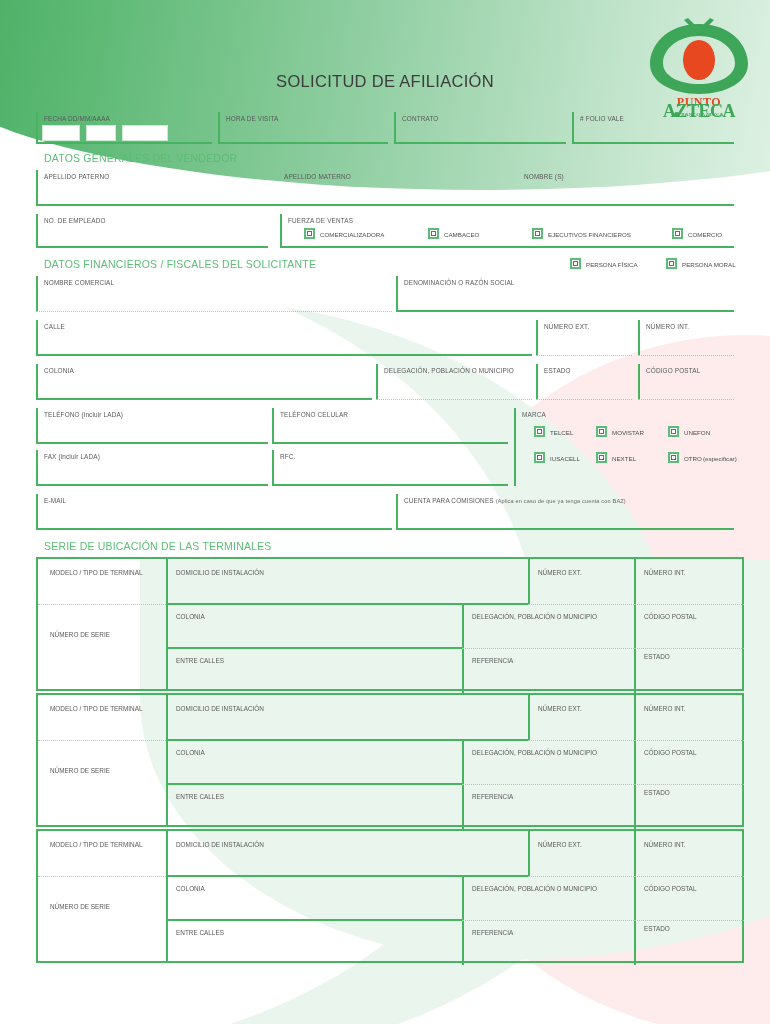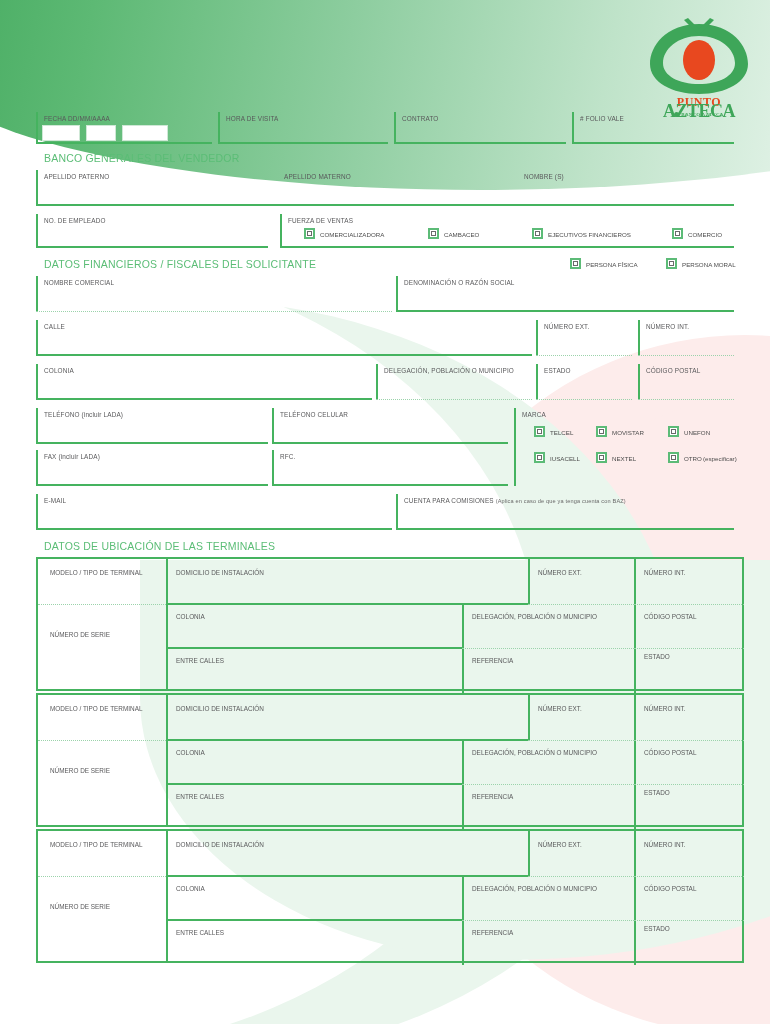--- a/index.html
+++ b/index.html
@@ -99,20 +99,21 @@
     <text x="59" y="90" text-anchor="middle" font-family="Liberation Serif, serif" font-size="12" font-weight="bold" fill="#e8481f" letter-spacing="0.5">PUNTO</text>
     <text x="59" y="101" text-anchor="middle" font-family="Liberation Serif, serif" font-size="18" font-weight="bold" fill="#3ea659" letter-spacing="-0.5">AZTECA</text>
   </svg>
   <div style="position:absolute;left:0;top:96px;width:118px;text-align:center;font-size:5px;color:#3ea659;font-family:'Liberation Serif',serif;font-weight:bold;letter-spacing:.2px;">
     <span style="display:inline-block;width:5px;height:5px;border-radius:50%;background:#3ea659;vertical-align:middle;margin-right:2px;"></span><span>BANCO AZTECA</span>
   </div>
 </div>
 
 <div class="sheet">
 
+  <div class="title">SOLICITUD DE AFILIACIÓN</div>
 
   <div class="f" style="left:36px;top:112px;width:176px;height:32px;">
     <div class="lbar"></div>
     <div class="cap">FECHA  DD/MM/AAAA</div>
     <div class="rule"></div>
     <div class="dbox" style="left:6px;top:13px;width:38px;height:16px;"></div>
     <div class="dbox" style="left:50px;top:13px;width:30px;height:16px;"></div>
     <div class="dbox" style="left:86px;top:13px;width:46px;height:16px;"></div>
   </div>
 
@@ -127,21 +128,21 @@
     <div class="cap">CONTRATO</div>
     <div class="rule"></div>
   </div>
 
   <div class="f" style="left:572px;top:112px;width:162px;height:32px;">
     <div class="lbar"></div>
     <div class="cap"># FOLIO VALE</div>
     <div class="rule"></div>
   </div>
 
-  <div class="sec" style="left:44px;top:152px;">BANCO GENERALES DEL VENDEDOR</div>
+  <div class="sec" style="left:44px;top:152px;">DATOS GENERALES DEL VENDEDOR</div>
 
   <div class="f" style="left:36px;top:170px;width:240px;height:36px;">
     <div class="lbar"></div>
     <div class="cap">APELLIDO PATERNO</div>
     <div class="rule"></div>
   </div>
   <div class="f nobar" style="left:276px;top:170px;width:240px;height:36px;">
     <div class="cap">APELLIDO MATERNO</div>
     <div class="rule"></div>
   </div>
@@ -299,21 +300,21 @@
     <div class="lbar"></div>
     <div class="cap">E-MAIL</div>
     <div class="rule"></div>
   </div>
   <div class="f" style="left:396px;top:494px;width:338px;height:36px;">
     <div class="lbar"></div>
     <div class="cap"><span>CUENTA PARA COMISIONES</span> <span class="cap-note">(Aplica en caso de que ya tenga cuenta con BAZ)</span></div>
     <div class="rule"></div>
   </div>
 
-  <div class="sec" style="left:44px;top:540px;">DATOS DE UBICACIÓN DE LAS TERMINALES</div>
+  <div class="sec" style="left:44px;top:540px;">SERIE DE UBICACIÓN DE LAS TERMINALES</div>
 
   <div id="terminal-blocks">
   <div class="tbl" style="left: 36px; top: 557px; width: 708px; height: 134px;">
 
     <div class="vline" style="left:128px;top:0;height:100%;"></div>
     <div class="vline" style="left:490px;top:0;height:46px;"></div>
     <div class="vline" style="left:596px;top:0;height:46px;"></div>
     <div class="vline" style="left:424px;top:46px;height:44px;"></div>
     <div class="vline" style="left:596px;top:46px;height:44px;"></div>
     <div class="vline" style="left:424px;top:90px;height:44px;"></div>

